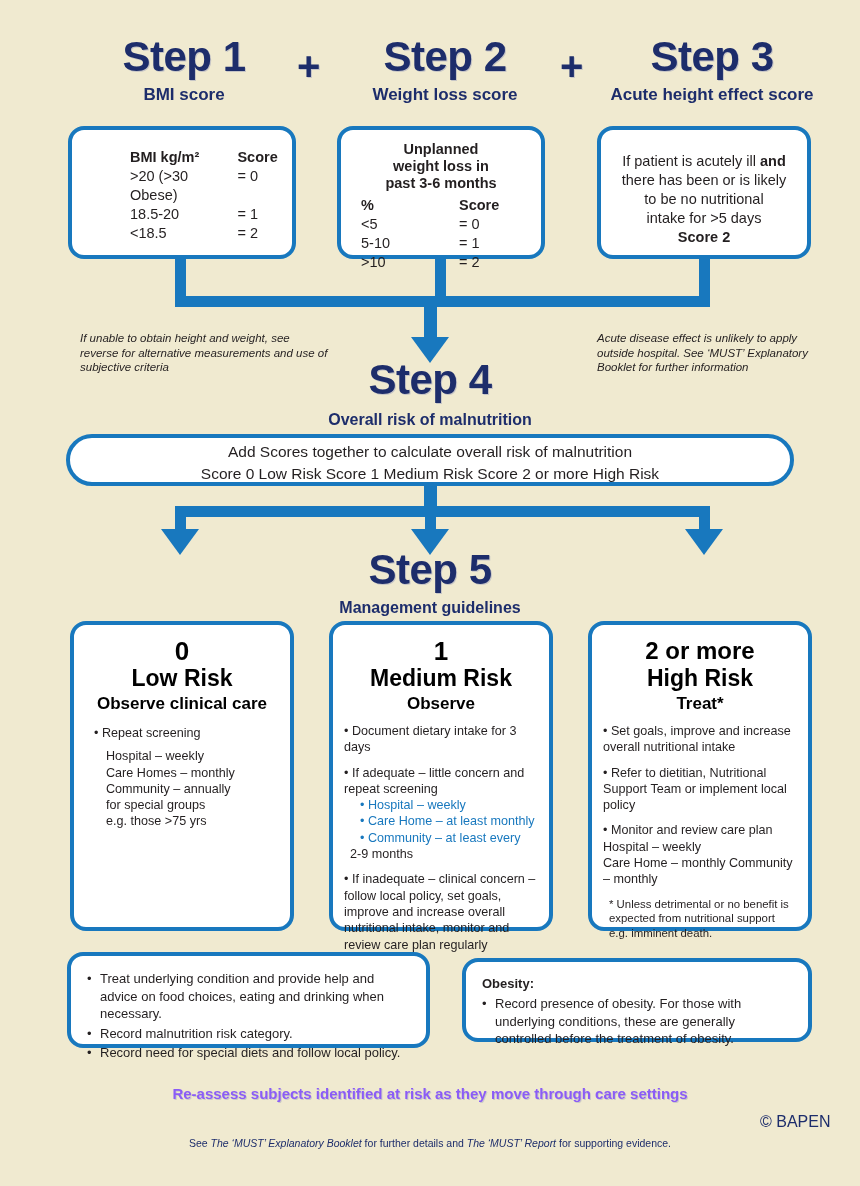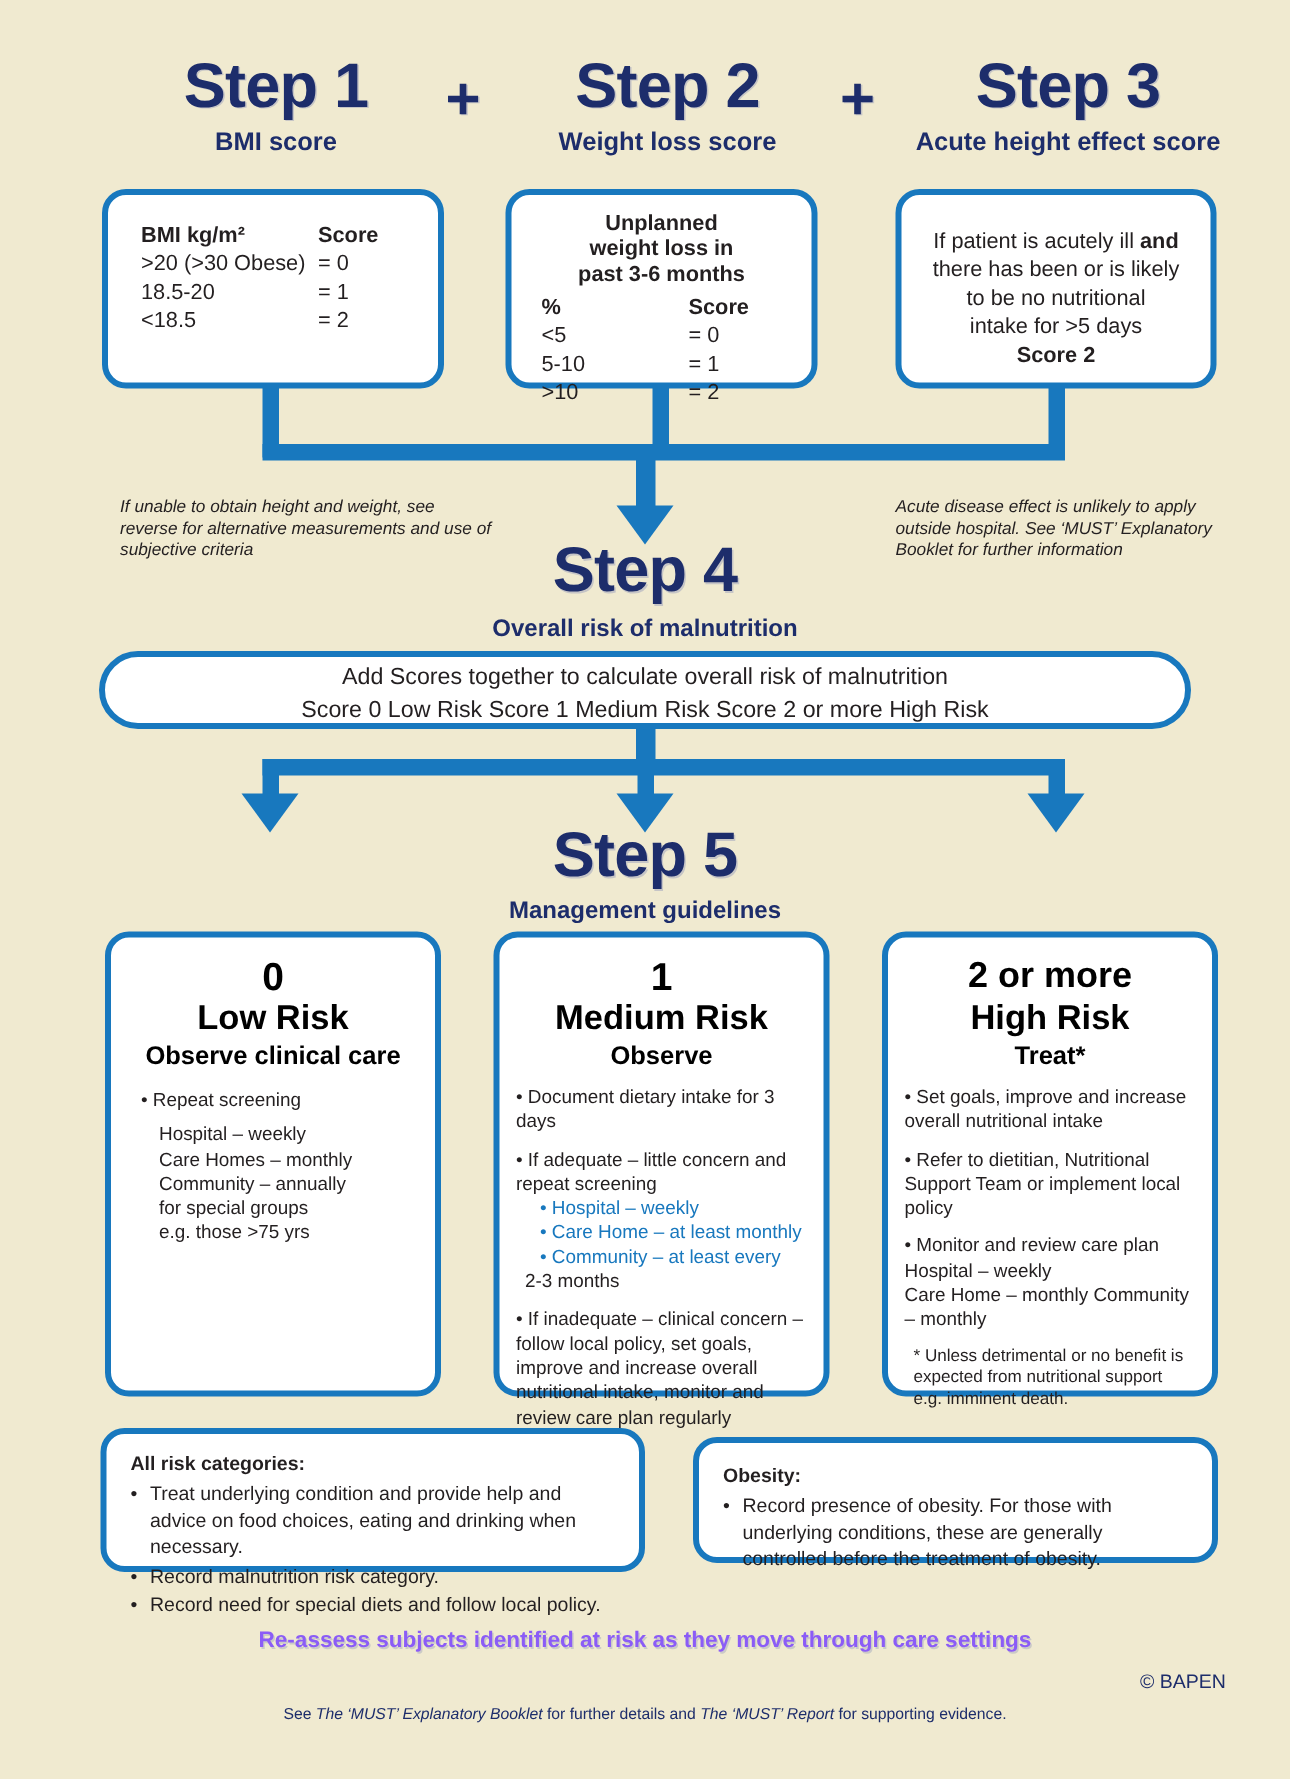--- a/index.html
+++ b/index.html
@@ -94,21 +94,21 @@
   .bb-li .dot{width:13px;flex:0 0 13px;}
   .bb-li .txt{flex:1;}
 
   
   .foot-main{
     font-size:15px;font-weight:bold;color:#8b5cf6;text-align:center;
     text-shadow:1px 1px 0 rgba(120,130,180,.30);
   }
   .foot-sub{font-size:10.5px;color:#1d2d6b;text-align:center;}
   .foot-sub i{font-style:italic;}
-  .copy{font-size:13px;color:#1d2d6b;}
+  .copy{font-size:16px;color:#1d2d6b;}
 </style>
 </head>
 <body>
 
 <div class="page">
 
 
   <div class="abs center" style="left:64px;top:35px;width:240px;">
     <div class="step-head step-big">Step 1</div>
     <div class="step-sub" style="margin-top:6px;">BMI score</div>
@@ -128,21 +128,21 @@
     <div class="step-sub" style="margin-top:6px;">Acute height effect score</div>
   </div>
 
   <div class="bar" style="left:175px;top:255px;width:11px;height:50px;"></div>
   <div class="bar" style="left:435px;top:255px;width:11px;height:50px;"></div>
   <div class="bar" style="left:699px;top:255px;width:11px;height:50px;"></div>
   <div class="bar" style="left:175px;top:296px;width:535px;height:11px;"></div>
   <div class="bar" style="left:424px;top:296px;width:13px;height:44px;"></div>
   <div class="arrow-down" style="left:411px;top:337px;"></div>
 
-  <div class="abs box" style="left:68px;top:126px;width:228px;height:133px;">
+  <div class="abs box" style="left:68px;top:126px;width:228px;height:133px;padding-left:36px;">
     <div class="tbl" style="padding:18px 0 0 22px;">
       <div class="r hrow">
         <div class="c1">BMI kg/m²</div>
         <div class="c2">Score</div>
       </div>
       <div class="r">
         <div class="c1">&gt;20 (&gt;30 Obese)</div>
         <div class="c2">= 0</div>
       </div>
       <div class="r">
@@ -245,21 +245,21 @@
       <div class="risk-name">Medium Risk</div>
       <div class="risk-action" style="margin-top:2px;">Observe</div>
       <div class="risk-body" style="margin-top:8px;">
         <p>• Document dietary intake for 3 days</p>
         <p class="tight">• If adequate – little concern and repeat screening</p>
         <div class="subbul" style="padding-left:16px;">
           <div>• Hospital – weekly</div>
           <div>• Care Home – at least monthly</div>
           <div>• Community – at least every</div>
         </div>
-        <div style="padding-left:6px;">2-3 months</div>
+        <div style="padding-left:6px;">2-9 months</div>
         <p style="margin-top:9px;">• If inadequate – clinical concern – follow local policy, set goals, improve and increase overall nutritional intake, monitor and review care plan regularly</p>
       </div>
     </div>
   </div>
 
   <div class="abs box" style="left:588px;top:621px;width:224px;height:310px;">
     <div style="padding:12px 11px 0 11px;">
       <div class="risk-num" style="font-size:24px;">2 or more</div>
       <div class="risk-name">High Risk</div>
       <div class="risk-action" style="margin-top:2px;">Treat*</div>
@@ -270,21 +270,20 @@
         <div>Hospital – weekly</div>
         <div>Care Home – monthly Community</div>
         <div>– monthly</div>
         <div style="margin-top:9px;padding-left:6px;font-size:11.4px;line-height:14.6px;">* Unless detrimental or no benefit is expected from nutritional support e.g. imminent death.</div>
       </div>
     </div>
   </div>
 
   <div class="abs box" style="left:67px;top:952px;width:363px;height:96px;">
     <div style="padding:11px 14px 0 16px;">
-      <div class="bb-title">All risk categories:</div>
       <div class="bb-body" style="margin-top:3px;">
         <div class="bb-li">
             <div class="dot">•</div>
             <div class="txt">Treat underlying condition and provide help and advice on food choices, eating and drinking when necessary.</div>
           </div>
         <div class="bb-li">
             <div class="dot">•</div>
             <div class="txt">Record malnutrition risk category.</div>
           </div>
         <div class="bb-li">

